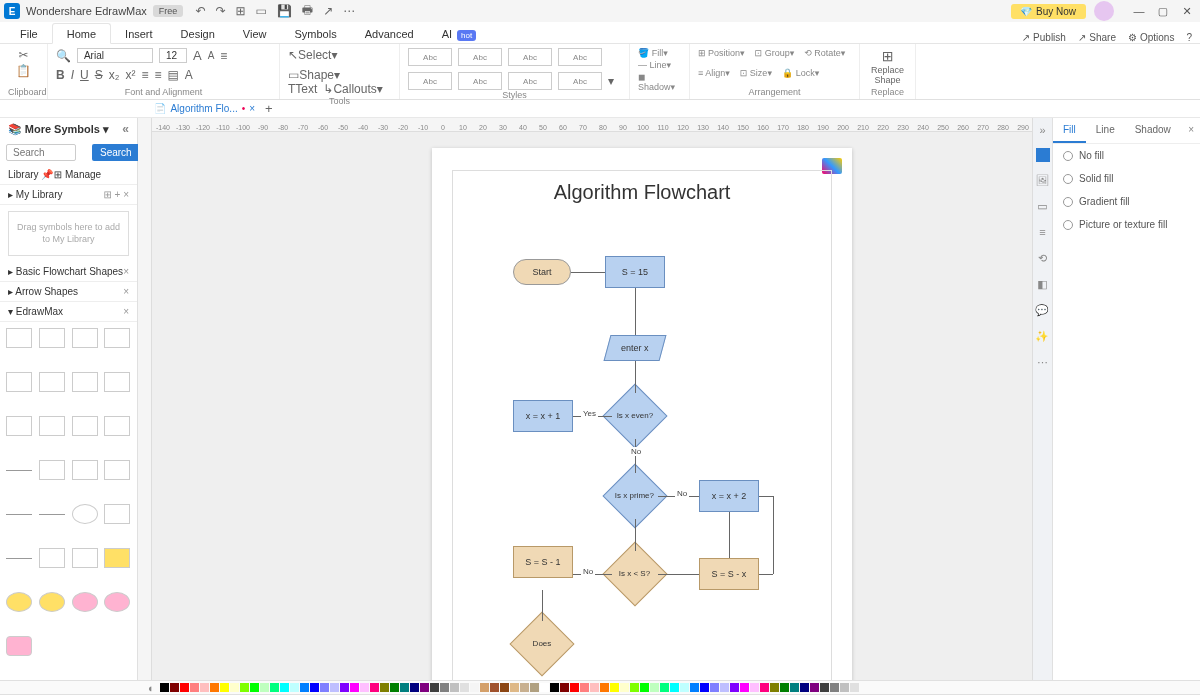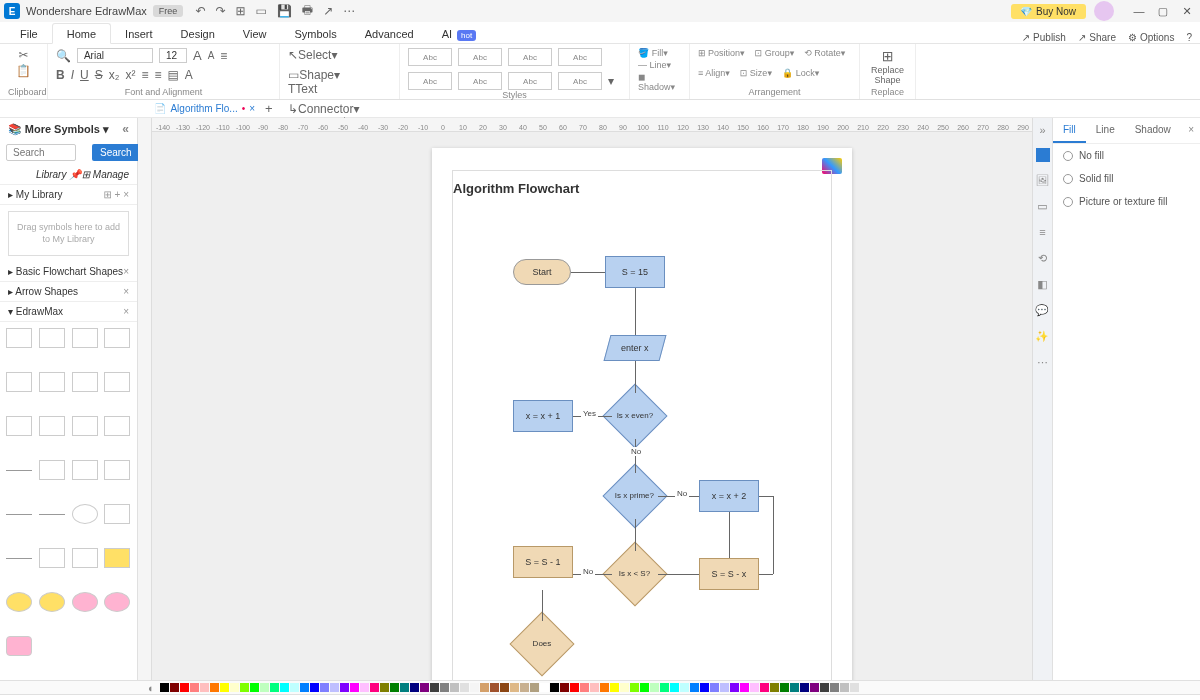--- a/index.html
+++ b/index.html
@@ -44,39 +44,39 @@
 
 .main { display: flex; height: 562px; }
 
 
 .leftbar { width: 138px; border-right: 1px solid #e0e0e0; background: #fff; display: flex; flex-direction: column; }
 .leftbar .hdr { padding: 4px 8px; font-size: 11px; font-weight: 600; display: flex; align-items: center; justify-content: space-between; }
 .leftbar .collapse { color: #888; font-size: 12px; }
 .leftbar .searchrow { display: flex; padding: 4px 6px; gap: 16px; }
 .leftbar .searchrow input { flex: 1; border: 1px solid #ccc; padding: 2px 6px; font-size: 10px; width: 70px; border-radius: 2px; }
 .leftbar .searchbtn { background: #2b7cd3; color: #fff; font-size: 10px; padding: 2px 8px; border-radius: 2px; border: none; }
-.leftbar .librow { padding: 4px 8px; font-size: 10px; display: flex; justify-content: flex-end; border-bottom: 1px solid #eee; font-style: italic; }
+.leftbar .librow { padding: 4px 8px; font-size: 10px; display: flex; justify-content: flex-start; border-bottom: 1px solid #eee; }
 .leftbar .section { padding: 4px 8px; font-size: 10px; border-bottom: 1px solid #eee; display: flex; justify-content: space-between; align-items: center; }
 .leftbar .dropzone { margin: 6px 8px; border: 1px solid #ddd; padding: 10px 6px; text-align: center; font-size: 9px; color: #aaa; line-height: 1.3; }
 .leftbar .shapes-grid { padding: 6px; display: grid; grid-template-columns: repeat(4, 1fr); gap: 6px; overflow-y: auto; flex: 1; }
 .shape-thumb { width: 26px; height: 20px; border: 1px solid #ccc; background: #fff; }
 .shape-thumb.y { background: #ffe066; }
 .shape-thumb.p { background: #ffb3d1; border-radius: 50%; }
 .shape-thumb.line { border: none; border-top: 1px solid #999; height: 1px; margin-top: 10px; }
 
 
 .rulercol { width: 14px; background: #f5f5f5; border-right: 1px solid #ddd; }
 
 
 .canvas-wrap { flex: 1; background: #efefef; position: relative; overflow: hidden; }
 .hruler { height: 14px; background: #f5f5f5; border-bottom: 1px solid #ddd; font-size: 7px; color: #888; display: flex; align-items: flex-end; padding-left: 2px; gap: 2px; overflow: hidden; white-space: nowrap; }
 .hruler span { width: 18px; display: inline-block; text-align: center; }
 .paper { position: absolute; left: 280px; top: 30px; width: 420px; height: 600px; background: #fff; box-shadow: 0 1px 4px rgba(0,0,0,.2); }
 .paper-inner { position: absolute; left: 20px; top: 22px; right: 20px; bottom: 0; border: 1px solid #ddd; }
-.chart-title { text-align: left; font-weight: 700; font-size: 13px; padding-top: 10px; }
+.chart-title { text-align: center; font-weight: 400; font-size: 20px; padding-top: 10px; }
 
 .node { position: absolute; font-size: 9px; display: flex; align-items: center; justify-content: center; text-align: center; }
 .terminator { width: 58px; height: 26px; background: #f0d9b5; border: 1px solid #999; border-radius: 13px; }
 .process-b { width: 60px; height: 32px; background: #b8d1f0; border: 1px solid #6a8fc0; }
 .process-o { width: 60px; height: 32px; background: #f0d9b5; border: 1px solid #b89968; }
 .parallelogram { width: 56px; height: 26px; background: #b8d1f0; border: 1px solid #6a8fc0; transform: skewX(-15deg); }
 .parallelogram span { transform: skewX(15deg); display: block; }
 .diamond { width: 46px; height: 46px; background: #b8d1f0; border: 1px solid #6a8fc0; transform: rotate(45deg); }
 .diamond.o { background: #f0d9b5; border-color: #b89968; }
 .diamond span { transform: rotate(-45deg); display: block; font-size: 8px; line-height: 1.1; }
@@ -193,21 +193,21 @@
     </div>
     <div class="glabel">Font and Alignment</div>
   </div>
   <div class="rgroup" style="width:120px">
     <div class="controls">
       <span class="rbtn">↖ <span>Select</span>▾</span>
       <span class="rbtn">▭ <span>Shape</span>▾</span>
     </div>
     <div class="controls">
       <span class="rbtn">T <span>Text</span></span>
-      <span class="rbtn">↳ <span>Connector</span>▾</span>
+      <span class="rbtn">↳ <span>Callouts</span>▾</span>
     </div>
     <div class="glabel">Tools</div>
   </div>
   <div class="rgroup" style="width:230px">
     <div class="controls">
       <div class="style-swatch">Abc</div>
       <div class="style-swatch">Abc</div>
       <div class="style-swatch">Abc</div>
       <div class="style-swatch">Abc</div>
       <div class="style-swatch">Abc</div>
@@ -441,20 +441,24 @@
       <div class="t">Shadow</div>
       <div class="close">×</div>
     </div>
     <div class="opt">
         <div class="radio"></div>
         <span>No fill</span>
       </div>
     <div class="opt">
         <div class="radio"></div>
         <span>Solid fill</span>
+      </div>
+    <div class="opt">
+        <div class="radio"></div>
+        <span>Gradient fill</span>
       </div>
     <div class="opt">
         <div class="radio"></div>
         <span>Picture or texture fill</span>
       </div>
   </div>
 </div>
 
 <div class="colorbar" id="colorbar">
   <span style="color:#888;margin-right:4px">◐</span>

